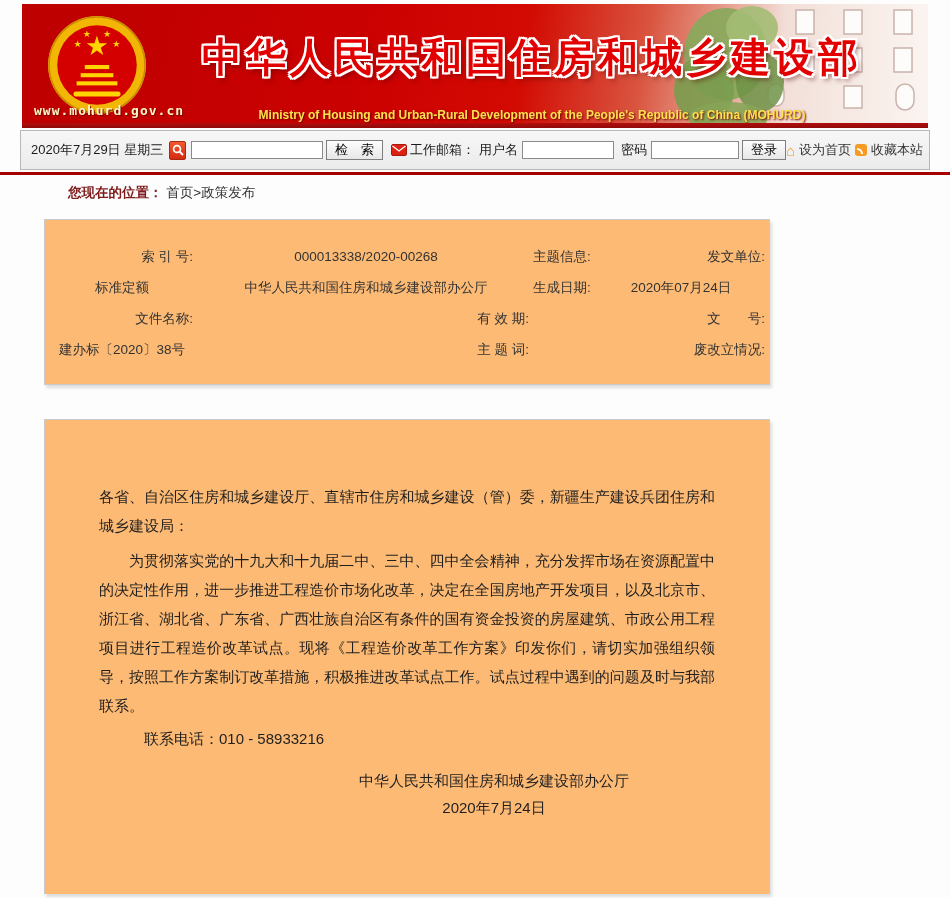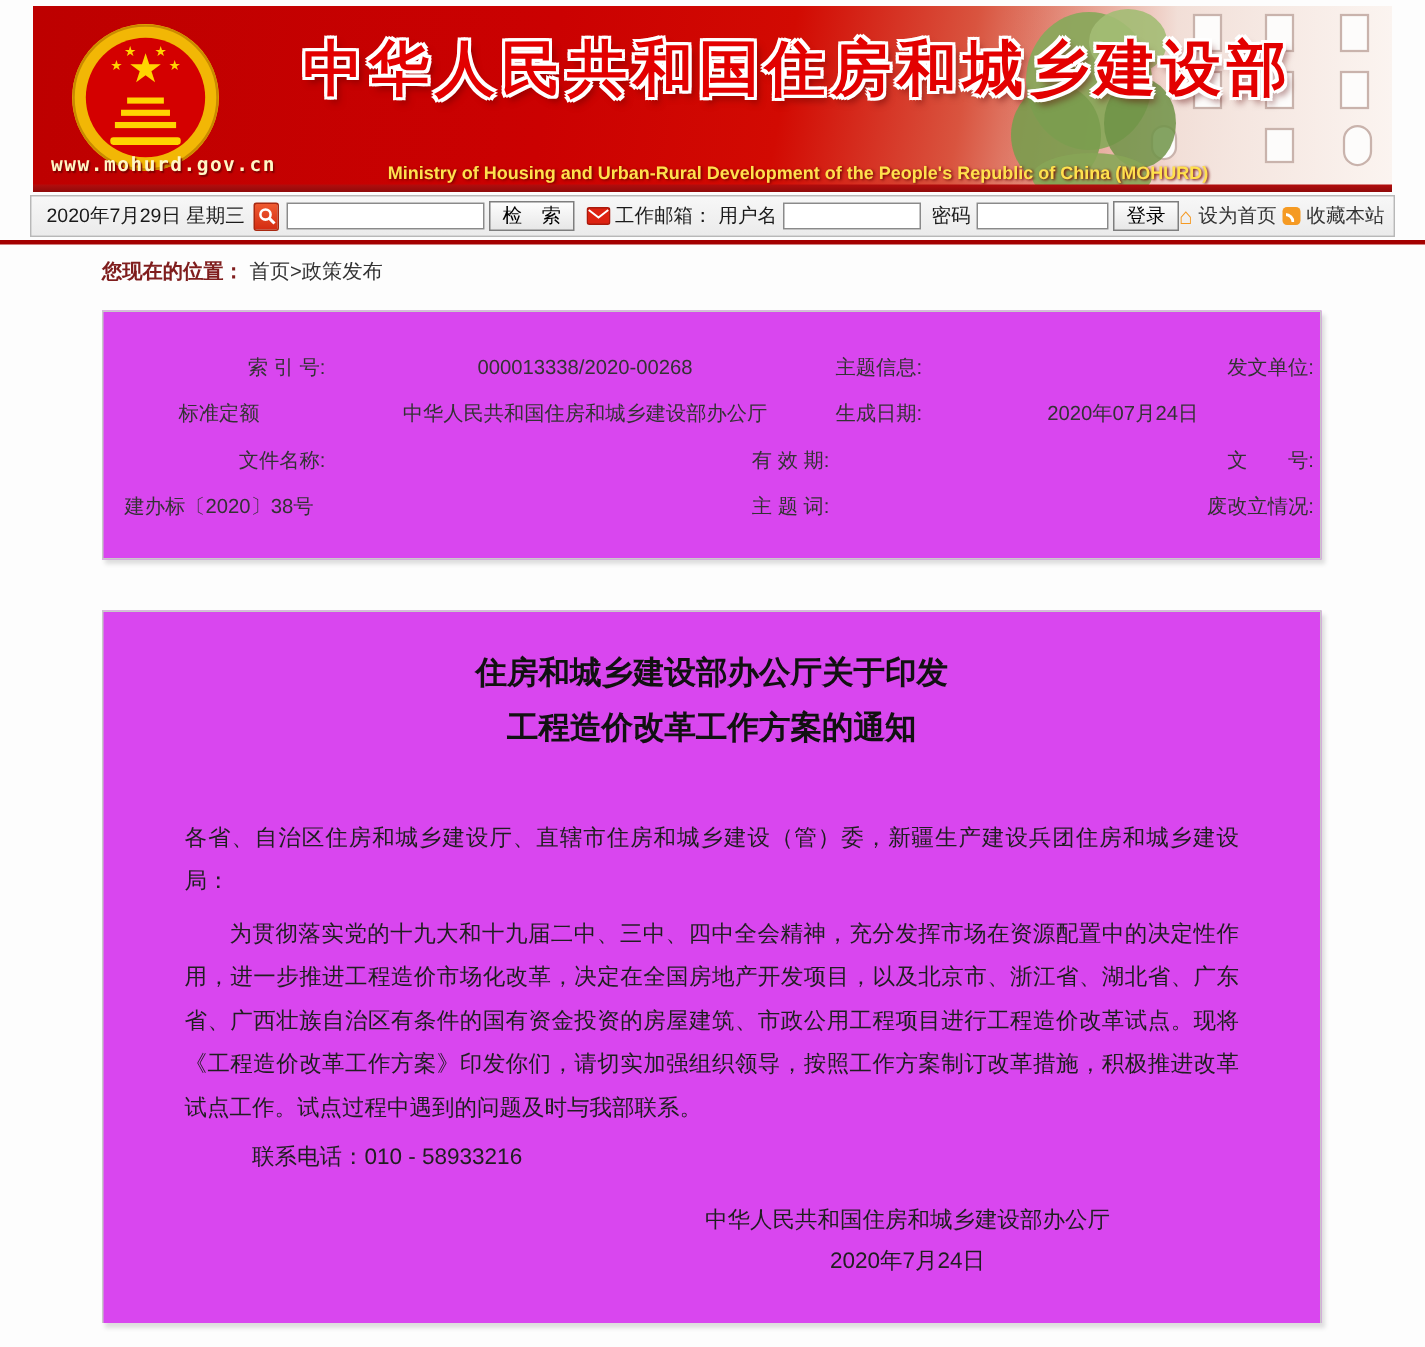--- a/index.html
+++ b/index.html
@@ -6,31 +6,31 @@
   html,body { width:950px; height:898px; overflow:hidden; background:#fdfdfd;
               font-family:"Liberation Sans","DejaVu Sans",sans-serif; }
 
   
   .banner { position:relative; margin:4px 22px 0 22px; height:124px; overflow:hidden;
             background:linear-gradient(100deg,#bd0000 0%,#cb0101 38%,#d20a02 55%,#d9543f 68%,#ebbfb1 79%,#f6e9e3 88%,#fbf4f0 100%); }
   .banner::after { content:""; position:absolute; left:0; right:0; bottom:0; height:5px;
                    background:linear-gradient(#b30d0d,#8f0a0a); }
   .banner-photo { position:absolute; right:0; top:0; height:124px; width:260px; }
   .emblem { position:absolute; left:24px; top:8px; width:102px; height:106px; }
-  .banner-title { position:absolute; left:150px; top:14px; width:720px; text-align:center;
+  .banner-title { position:absolute; left:150px; top:26px; width:720px; text-align:center;
                   font-size:40px; font-weight:bold; letter-spacing:4px; color:#e30000;
                   text-shadow:-2px -2px 0 #fff,2px -2px 0 #fff,-2px 2px 0 #fff,2px 2px 0 #fff,
                               0 -2px 0 #fff,0 2px 0 #fff,-2px 0 0 #fff,2px 0 0 #fff,3px 4px 5px rgba(90,0,0,.55); }
   .banner-sub { position:absolute; left:150px; top:104px; width:720px; text-align:center;
                 font-size:12px; font-weight:bold; color:#ffe14d; text-shadow:1px 1px 2px #6d0000; }
   .banner-url { position:absolute; left:12px; bottom:10px; font-family:"DejaVu Sans Mono",monospace;
                 font-weight:bold; font-size:13px; color:#fff6c5; letter-spacing:1px; text-shadow:1px 1px 1px #7a0000; }
 
   
-  .toolbar { margin:2px 20px 0 20px; height:28px; display:flex; align-items:center;
+  .toolbar { margin:2px 20px 0 20px; height:40px; display:flex; align-items:center;
              background:linear-gradient(#f7f7f7,#ebebeb); border:1px solid #b8b8b8;
              font-size:13px; color:#1a1a1a; padding:0 6px; }
   .toolbar .date { margin:0 6px 0 4px; white-space:nowrap; }
   .mag-btn { width:19px; height:19px; background:linear-gradient(#ef5a30,#d42c12); border:1px solid #a82810;
              border-radius:2px; display:flex; align-items:center; justify-content:center; margin-right:5px; cursor:pointer; }
   .tb-input { height:18px; border:1px solid #8a8a8a; background:#fff; font-size:12px; padding:0 3px; }
   .search-input { width:132px; }
   .user-input { width:92px; }
   .pass-input { width:88px; }
   .tb-btn { height:20px; background:linear-gradient(#fdfdfd,#e7e7e7); border:1px solid #7e7e7e;
@@ -45,21 +45,21 @@
   .tb-link { cursor:pointer; }
 
   .red-rule { height:3px; background:#a40000; margin-top:2px; }
 
   
   .breadcrumb { margin:9px 0 0 68px; font-size:13.5px; }
   .breadcrumb .bc-label { color:#7f1d1d; font-weight:bold; }
   .breadcrumb .bc-path { color:#333; }
 
   
-  .panel { width:813px; margin-left:68px; background:#d946ef; border:1px solid #c9c9c9;
+  .panel { width:726px; margin-left:44px; background:#fdba74; border:1px solid #c9c9c9;
            box-shadow:2px 3px 3px rgba(0,0,0,.13); }
   .info-box { margin-top:17px; padding:24px 0 12px 0; }
   .info-grid { display:grid; grid-template-columns:152px 336px 58px auto; row-gap:6px;
                font-size:13.5px; color:#333; align-items:center; }
   .info-grid .cell { line-height:21px; padding:2px 0; }
   .cell.lab { text-align:right; white-space:pre; padding-right:4px; }
   .cell.val { padding-left:2px;text-align:center; }
 
   
   .doc-box { margin-top:34px; height:475px; padding:22px 10px 0 10px; border-bottom:none; position:relative; }
@@ -181,24 +181,20 @@
 
     <div class="cell lab">废改立情况:</div>
     <div class="cell val"></div>
     <div class="cell lab"></div>
     <div class="cell val"></div>
   </div>
 </div>
 
 <div class="panel doc-box">
   <div class="doc-inner">
-    <div class="doc-title">
-      <div>住房和城乡建设部办公厅关于印发</div>
-      <div>工程造价改革工作方案的通知</div>
-    </div>
     <div class="doc-salutation">各省、自治区住房和城乡建设厅、直辖市住房和城乡建设（管）委，新疆生产建设兵团住房和城乡建设局：</div>
     <div class="doc-body">为贯彻落实党的十九大和十九届二中、三中、四中全会精神，充分发挥市场在资源配置中的决定性作用，进一步推进工程造价市场化改革，决定在全国房地产开发项目，以及北京市、浙江省、湖北省、广东省、广西壮族自治区有条件的国有资金投资的房屋建筑、市政公用工程项目进行工程造价改革试点。现将《工程造价改革工作方案》印发你们，请切实加强组织领导，按照工作方案制订改革措施，积极推进改革试点工作。试点过程中遇到的问题及时与我部联系。</div>
     <div class="doc-contact">联系电话：010 - 58933216</div>
     <div class="signature">
       <div>中华人民共和国住房和城乡建设部办公厅</div>
       <div>2020年7月24日</div>
     </div>
 
   </div>
 

